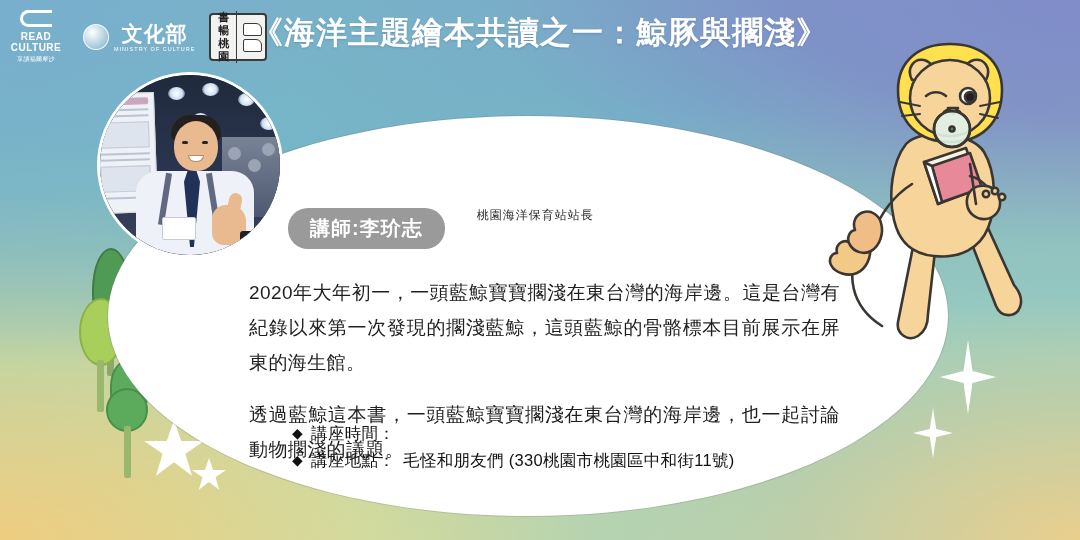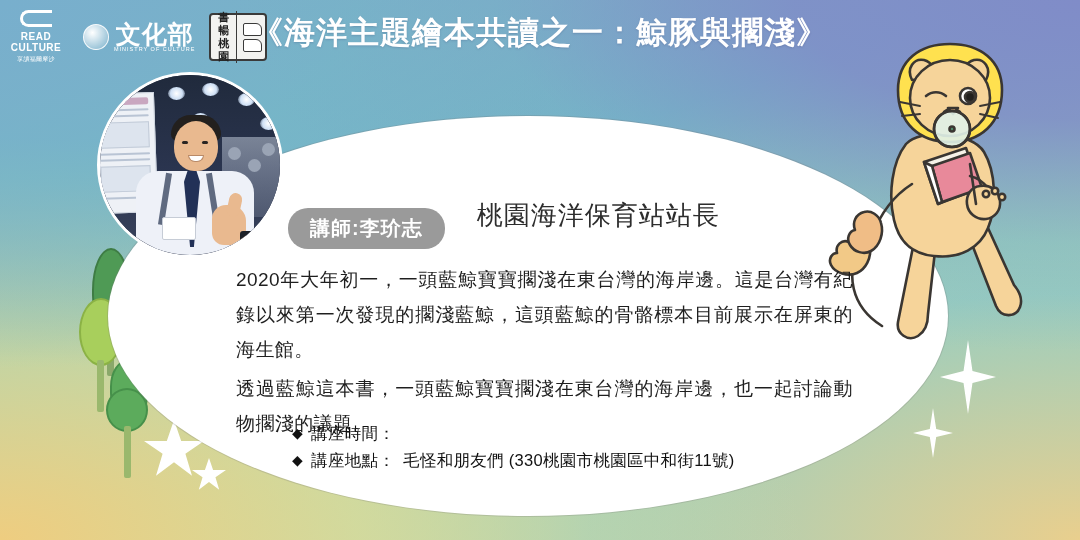--- a/index.html
+++ b/index.html
@@ -63,21 +63,21 @@
   }
   .logo-read .l3 { font-size: 6px; color: #ffffff; letter-spacing: .3px; margin-top: 2px; }
 
   .logo-moc { display: flex; align-items: center; gap: 5px; }
   .logo-moc .globe {
     width: 26px; height: 26px; border-radius: 50%;
     background: radial-gradient(circle at 35% 32%, #ffffff 0%, rgba(255,255,255,.55) 45%, rgba(255,255,255,.25) 75%);
     border: 1.5px solid rgba(255,255,255,.9);
   }
   .logo-moc .txt { display:flex; flex-direction: column; align-items:center; }
-  .logo-moc .cn { font-size: 25px; font-weight: 700; color: #ffffff; line-height: 22px; letter-spacing: 1px; }
+  .logo-moc .cn { font-size: 21px; font-weight: 700; color: #ffffff; line-height: 22px; letter-spacing: 1px; }
   .logo-moc .en { font-size: 5.5px; color: #ffffff; letter-spacing: 1px; margin-top: 1px; }
 
   .logo-book {
     width: 58px; height: 48px; background: #f2f2f0;
     border: 2px solid #3a3a3a; border-radius: 4px;
     display: flex; align-items: center; justify-content: center; gap: 6px; padding: 3px;
   }
   .logo-book .cn {
     font-size: 11px; font-weight: 700; color: #222; line-height: 13px;
     writing-mode: horizontal-tb; text-align: center;
@@ -168,28 +168,28 @@
   #speaker-row {
     position: absolute; left: 288px; top: 181px;
     display: flex; align-items: center; gap: 32px;
   }
   #speaker-badge {
     background: #9a9a9a; color:#ffffff;
     font-size: 20px; font-weight: 700;
     padding: 7px 22px; border-radius: 20px;
     letter-spacing: 1px; white-space: nowrap; margin-top: 27px;
   }
-  #speaker-role { font-size: 26px; color:#2d2d2d; letter-spacing: 1px; white-space: nowrap; }
+  #speaker-role { font-size: 12px; color:#2d2d2d; letter-spacing: 1px; white-space: nowrap; }
 
   #body-text {
     position: absolute; left: 232px; top: 258px; width: 625px;
     font-size: 19px; line-height: 35px; color: #1f1f1f; letter-spacing: .4px;
     text-align: justify;
   }
-  #body-text p { margin: 4px; }
+  #body-text p { margin: 17px; }
 
   #details {
     position: absolute; left: 292px; top: 420px;
     font-size: 16.5px; line-height: 27px; color: #111; letter-spacing: .3px;
   }
   #details .row { display:flex; align-items:center; gap: 8px; white-space: nowrap; }
   #details .dia { font-size: 14px; }
 </style>
 </head>
 <body>

